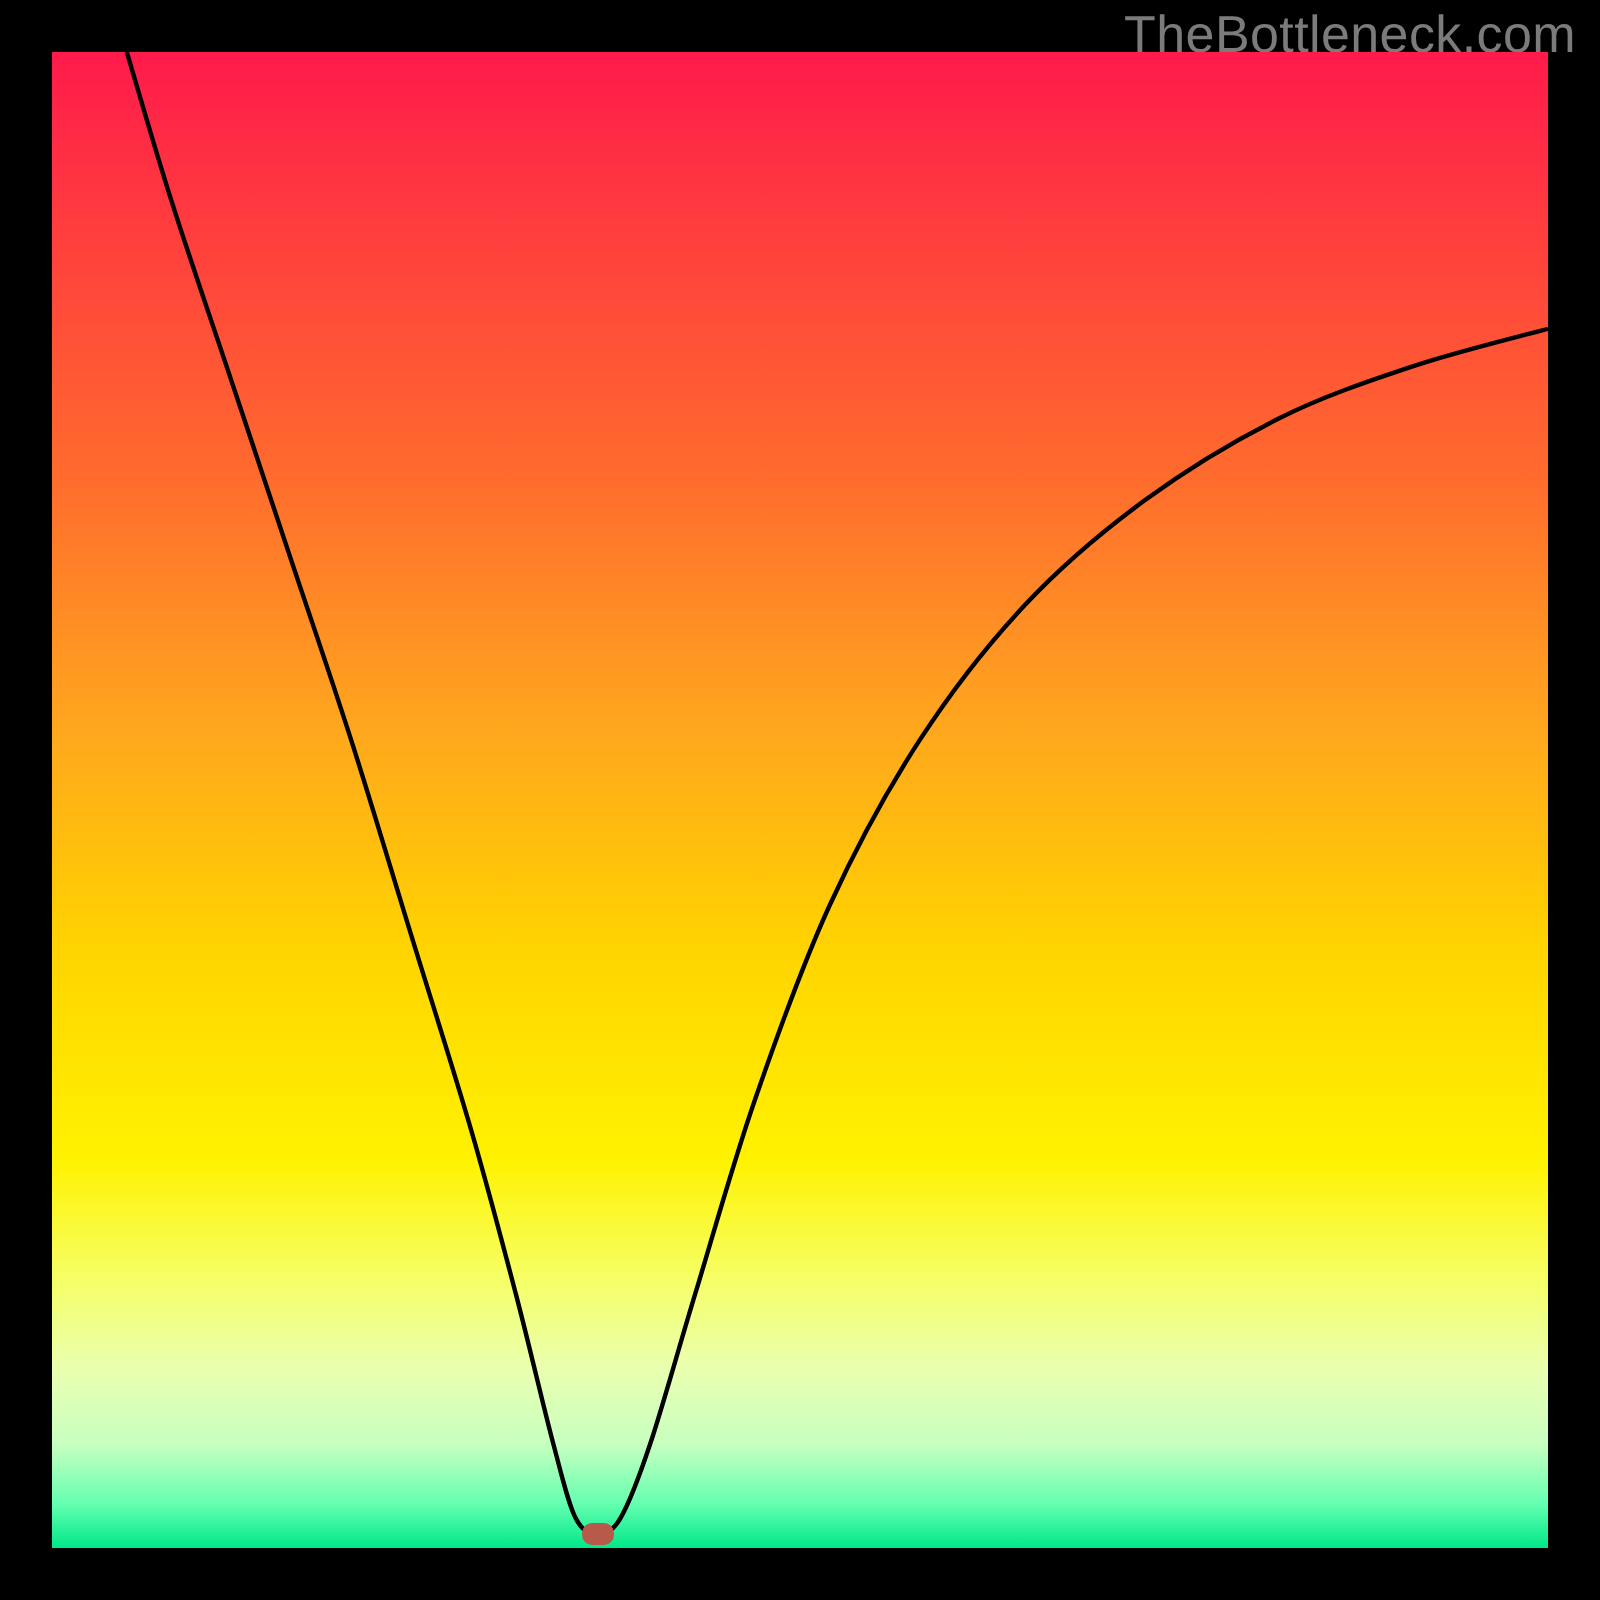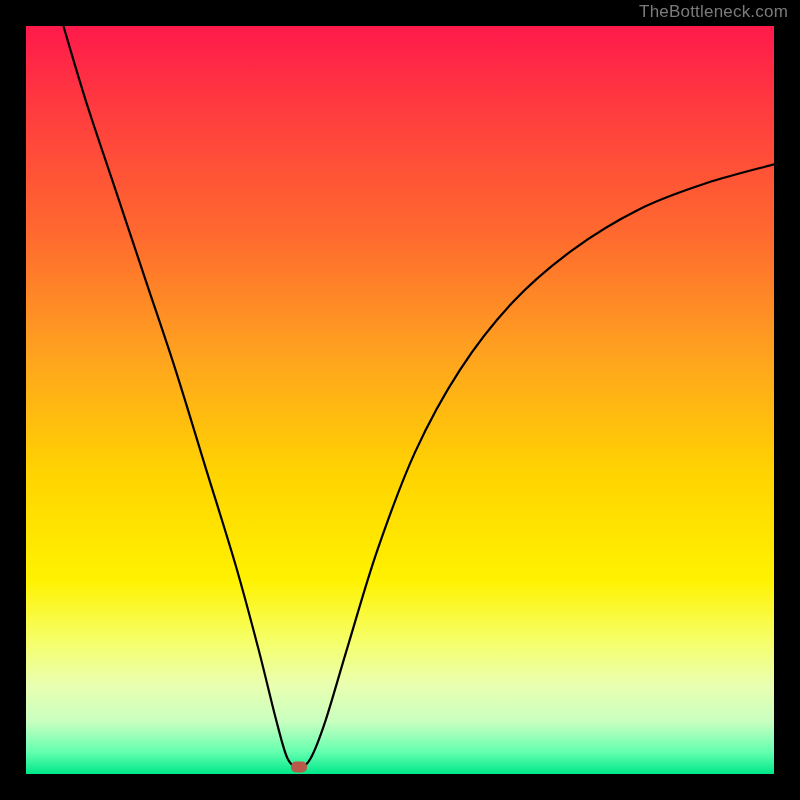--- a/index.html
+++ b/index.html
@@ -23,21 +23,21 @@
     left: 26px;
     width: 748px;
     height: 748px;
     overflow: hidden;
   }
   .watermark {
     position: absolute;
     top: 2px;
     right: 12px;
     color: #7b7b7b;
-    font-size: 17px;
+    font-size: 26px;
     font-weight: 400;
     letter-spacing: 0.2px;
   }
   svg { display: block; }
 </style>
 </head>
 <body>
 
 <div class="frame">
   <div class="watermark">TheBottleneck.com</div>

